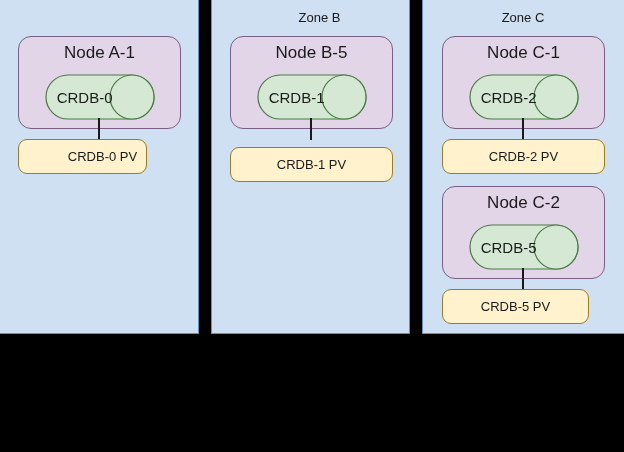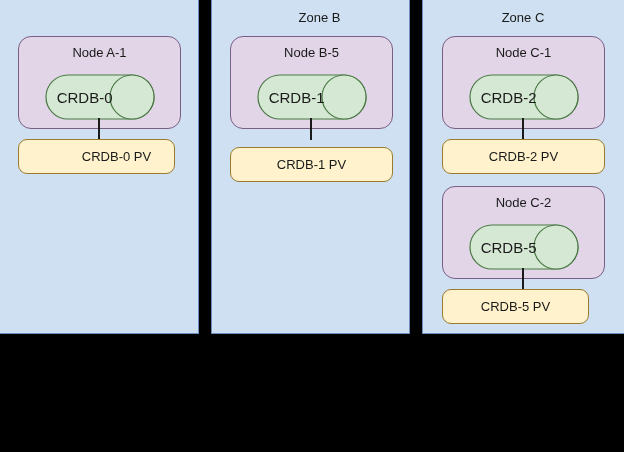--- a/index.html
+++ b/index.html
@@ -41,21 +41,21 @@
     border: 1px solid #7A5E86;
     border-radius: 13px;
     box-sizing: border-box;
   }
   .node-title {
     position: absolute;
     left: 0;
     right: 0;
     top: 8px;
     text-align: center;
-    font-size: 13px;
+    font-size: 17px;
     line-height: 16px;
     color: #1a1a1a;
   }
 
   
   .cylinder {
     position: absolute;
   }
   .cylinder svg {
     display: block;
@@ -115,21 +115,21 @@
   <div class="cylinder" style="left:45px; top:74px; width:110px; height:46px;">
     <svg viewBox="0 0 110 46" preserveAspectRatio="none">
       <path d="M23,1 L87,1 A22,22 0 0 1 87,45 L23,45 A22,22 0 0 1 23,1 Z" fill="#D5E8D4" stroke="#4A7A44" stroke-width="1.2"></path>
       <ellipse cx="87" cy="23" rx="22" ry="22" fill="#D5E8D4" stroke="#4A7A44" stroke-width="1.2"></ellipse>
     </svg>
     <div class="cyl-label">CRDB-0</div>
   </div>
 
   <div class="connector" style="left:98px; top:118px; height:22px;"></div>
 
-  <div class="pv" style="left:18px; top:139px; width:157px; height:35px;padding-left:40px;">
+  <div class="pv" style="left:18px; top:139px; width:129px; height:35px;padding-left:40px;">
     <span class="pv-label">CRDB-0 PV</span>
   </div>
 
   <div class="zone" style="left:211px; top:-2px; width:199px; height:336px;">
   </div>
   <div class="zone-title" style="left:211px; top:10px; width:217px;">Zone B</div>
 
   <div class="node" style="left:230px; top:36px; width:163px; height:93px;">
     <div class="node-title">Node B-5</div>
   </div>

